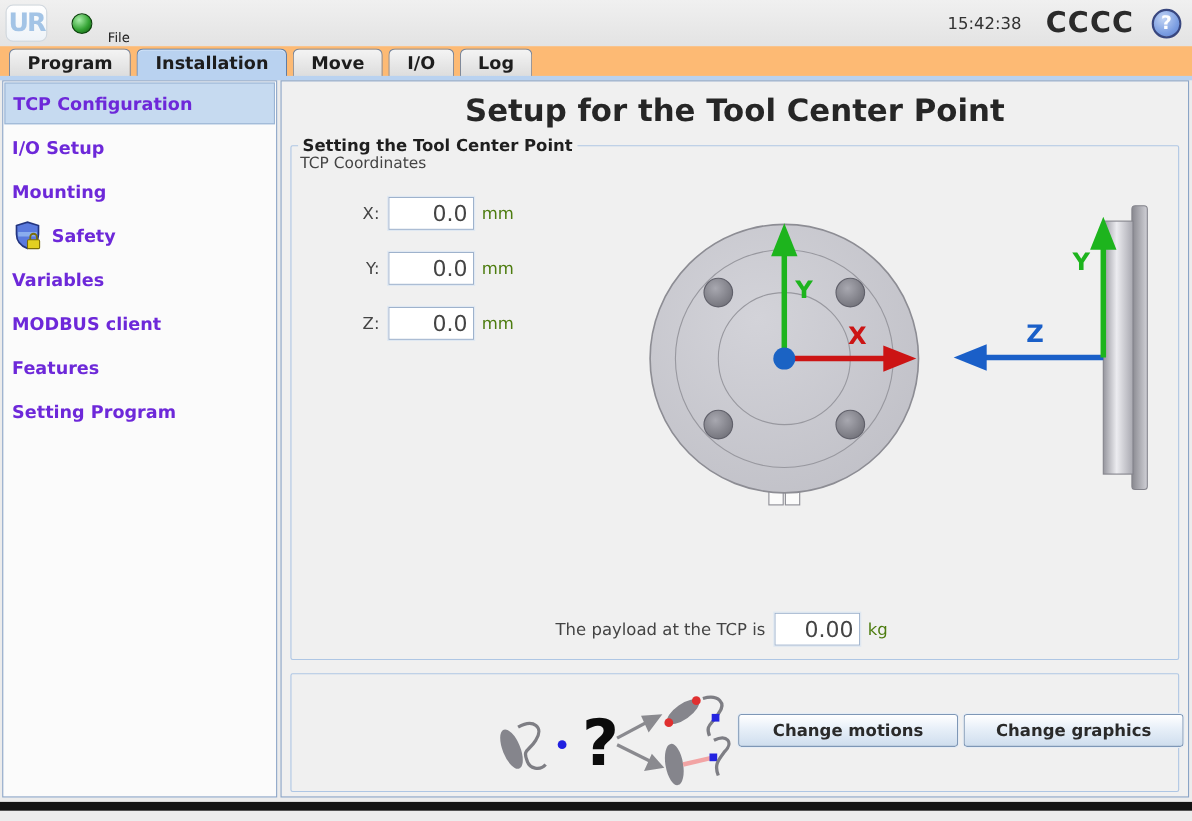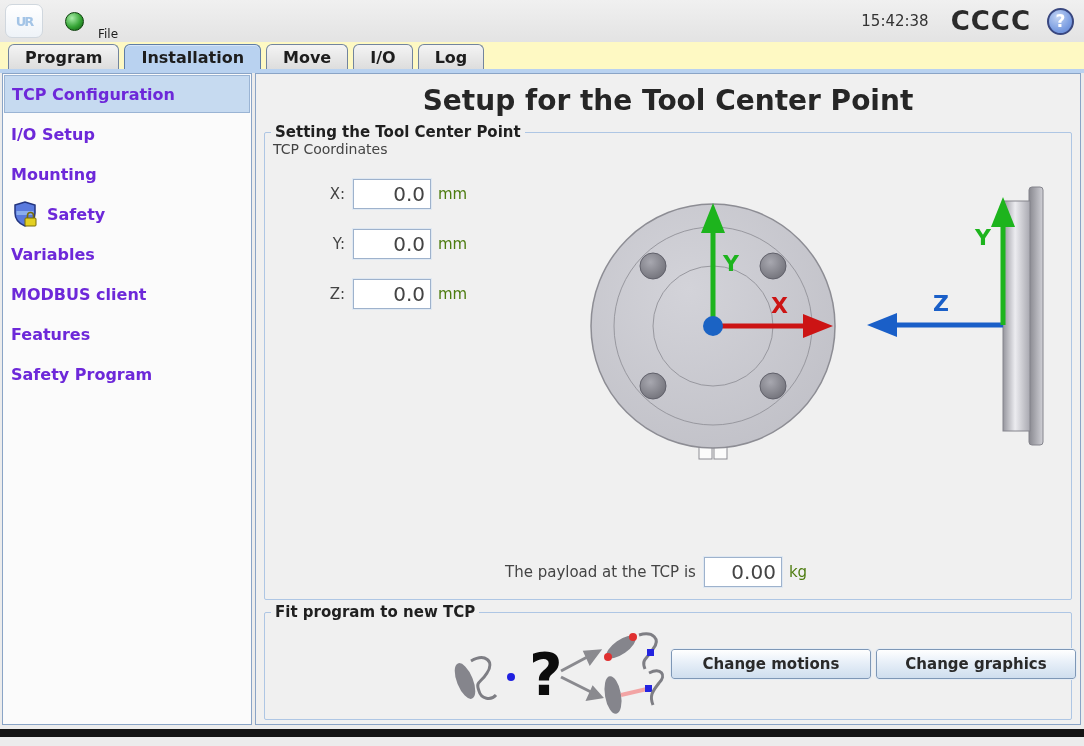--- a/index.html
+++ b/index.html
@@ -13,21 +13,21 @@
   .topbar {
     position:absolute; left:0; top:0; width:1084px; height:42px;
     background:linear-gradient(#f0f0f0,#e3e3e3);
     display:flex; align-items:center;
   }
   .ur-logo {
     width:38px; height:34px; margin-left:5px; border-radius:7px;
     background:linear-gradient(#ffffff,#eef3f8);
     border:1px solid #d0d7de;
     display:flex; align-items:center; justify-content:center;
-    font-weight:bold; font-size:13px; letter-spacing:-2px; color:#a3c4e6;
+    font-weight:bold; font-size:23px; letter-spacing:-2px; color:#a3c4e6;
   }
   .file-menu { display:flex; align-items:center; margin-left:22px; cursor:default; }
   .sphere-icon {
     width:19px; height:19px; border-radius:50%;
     background:radial-gradient(circle at 35% 30%, #a8eda8, #35a435 55%, #0b520b);
     border:1px solid #0a3f0a;
   }
   .file-label { font-weight:normal; font-size:12px; margin-left:14px; color:#1d1d1d;margin-top:25px; }
   .topbar-right { margin-left:auto; display:flex; align-items:center; margin-right:10px; }
   .clock { font-size:15px; color:#333; }
@@ -35,21 +35,21 @@
   .help-btn {
     width:27px; height:27px; border-radius:50%; margin-left:16px;
     background:radial-gradient(circle at 38% 30%, #c2d4f4, #7d9fe2 60%, #5b7fd0);
     border:2px solid #39477f;
     display:flex; align-items:center; justify-content:center;
     color:#ffffff; font-weight:bold; font-size:17px;
   }
   
   .tabrow {
     position:absolute; left:0; top:42px; width:1084px; height:28px;
-    background:#fef9c3; display:flex; align-items:flex-end; padding-left:8px;
+    background:#fdba74; display:flex; align-items:flex-end; padding-left:8px;
   }
   .tab {
     height:26px; padding:0 16px; margin-right:5px;
     border:1px solid #72849e; border-bottom:none;
     border-radius:6px 6px 0 0;
     background:linear-gradient(#f4f4f4,#dcdcdc);
     font-weight:bold; font-size:16px; color:#1d1d1d;
     display:flex; align-items:center; cursor:default;
   }
   .tab.active {
@@ -173,21 +173,21 @@
   <div class="side-item">
     <span>Variables</span>
   </div>
   <div class="side-item">
     <span>MODBUS client</span>
   </div>
   <div class="side-item">
     <span>Features</span>
   </div>
   <div class="side-item">
-    <span>Safety Program</span>
+    <span>Setting Program</span>
   </div>
 </div>
 
 <div class="mainpanel">
   <div class="page-title">Setup for the Tool Center Point</div>
 
   <div class="fieldset" id="tcp-fieldset">
     <span class="legend">Setting the Tool Center Point</span>
     <div class="coords-label">TCP Coordinates</div>
 
@@ -267,21 +267,20 @@
     </svg>
 
     <div class="payload-row">
       <span class="pl-label">The payload at the TCP is</span>
       <input class="num-input" type="text" value="0.00" style="">
       <span class="unit-lab">kg</span>
     </div>
   </div>
 
   <div class="fieldset" id="fit-fieldset">
-    <span class="legend">Fit program to new TCP</span>
 
     <svg class="fit-svg" width="220" height="88" viewBox="0 0 220 88">
 
       <g>
         <ellipse cx="16" cy="52" rx="8" ry="19" transform="rotate(-22 16 52)" fill="#85858c"></ellipse>
         <path d="M22 32 C 36 24, 46 32, 38 44 C 32 54, 26 52, 30 62 C 32 70, 42 72, 47 66" fill="none" stroke="#7e7e84" stroke-width="3"></path>
         <circle cx="62" cy="48" r="4" fill="#2020e0"></circle>
       </g>
 
       <text x="80" y="66" font-size="58" font-weight="bold" fill="#0c0c0c">?</text>

